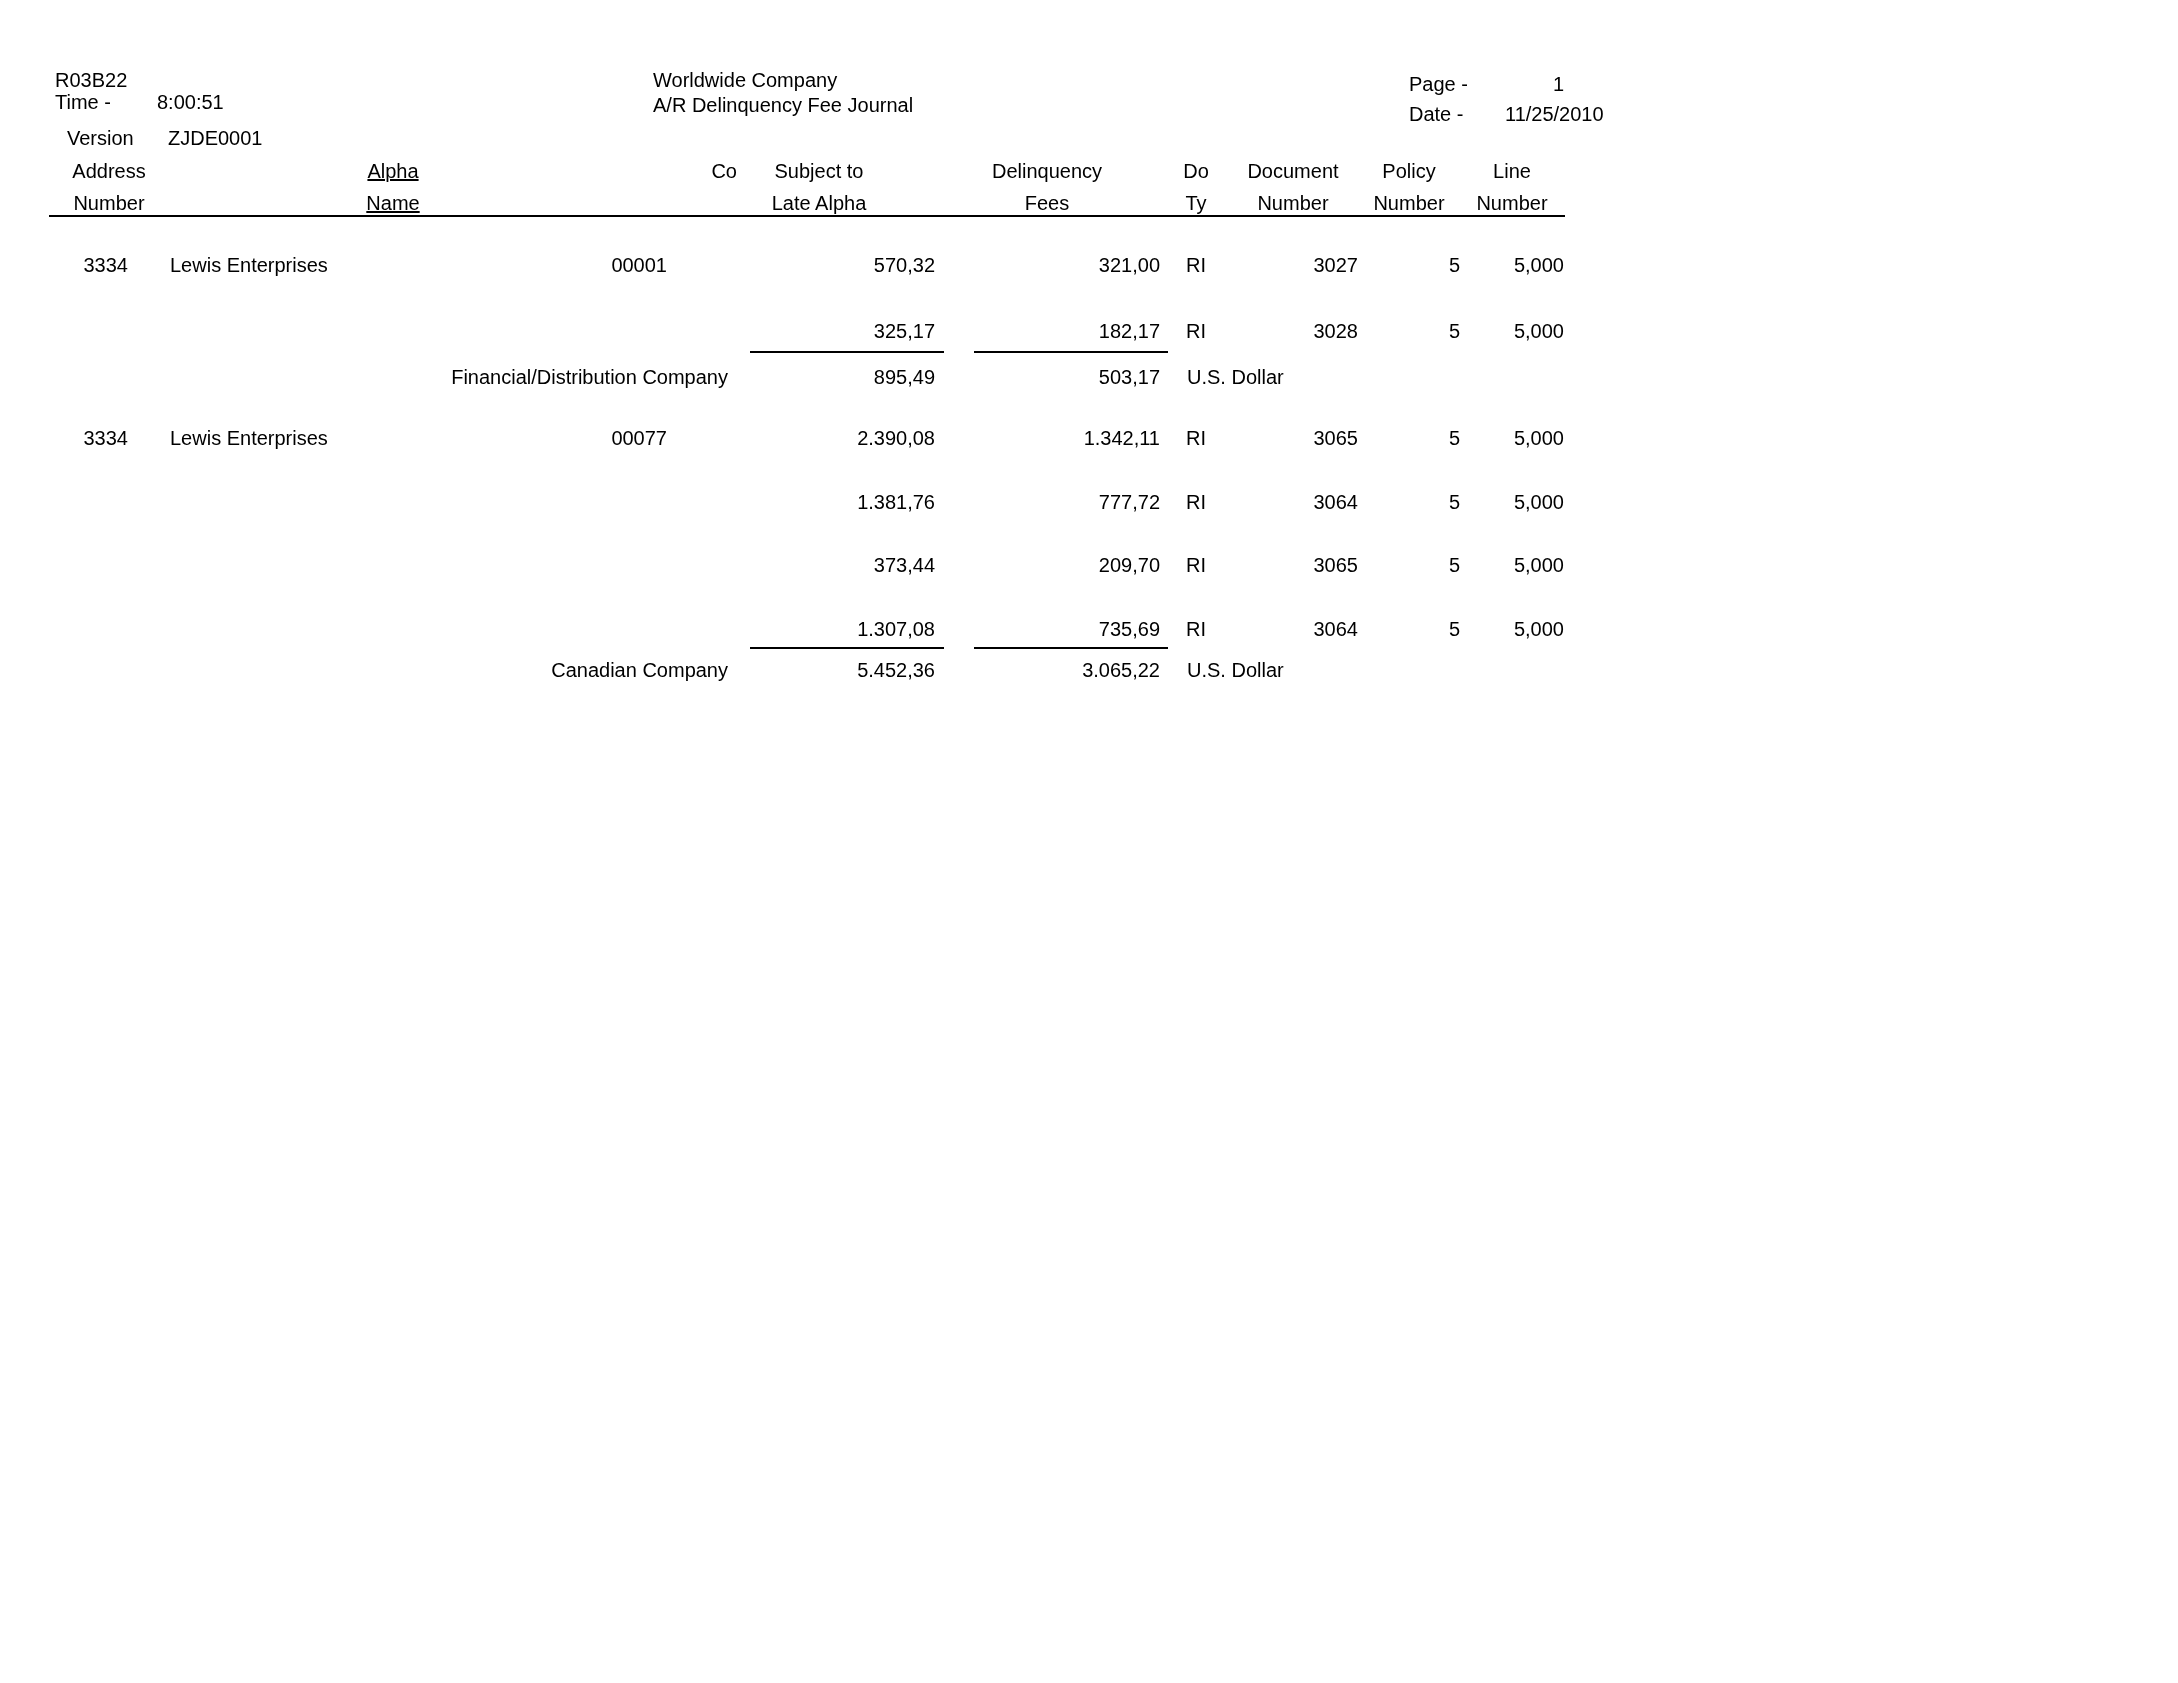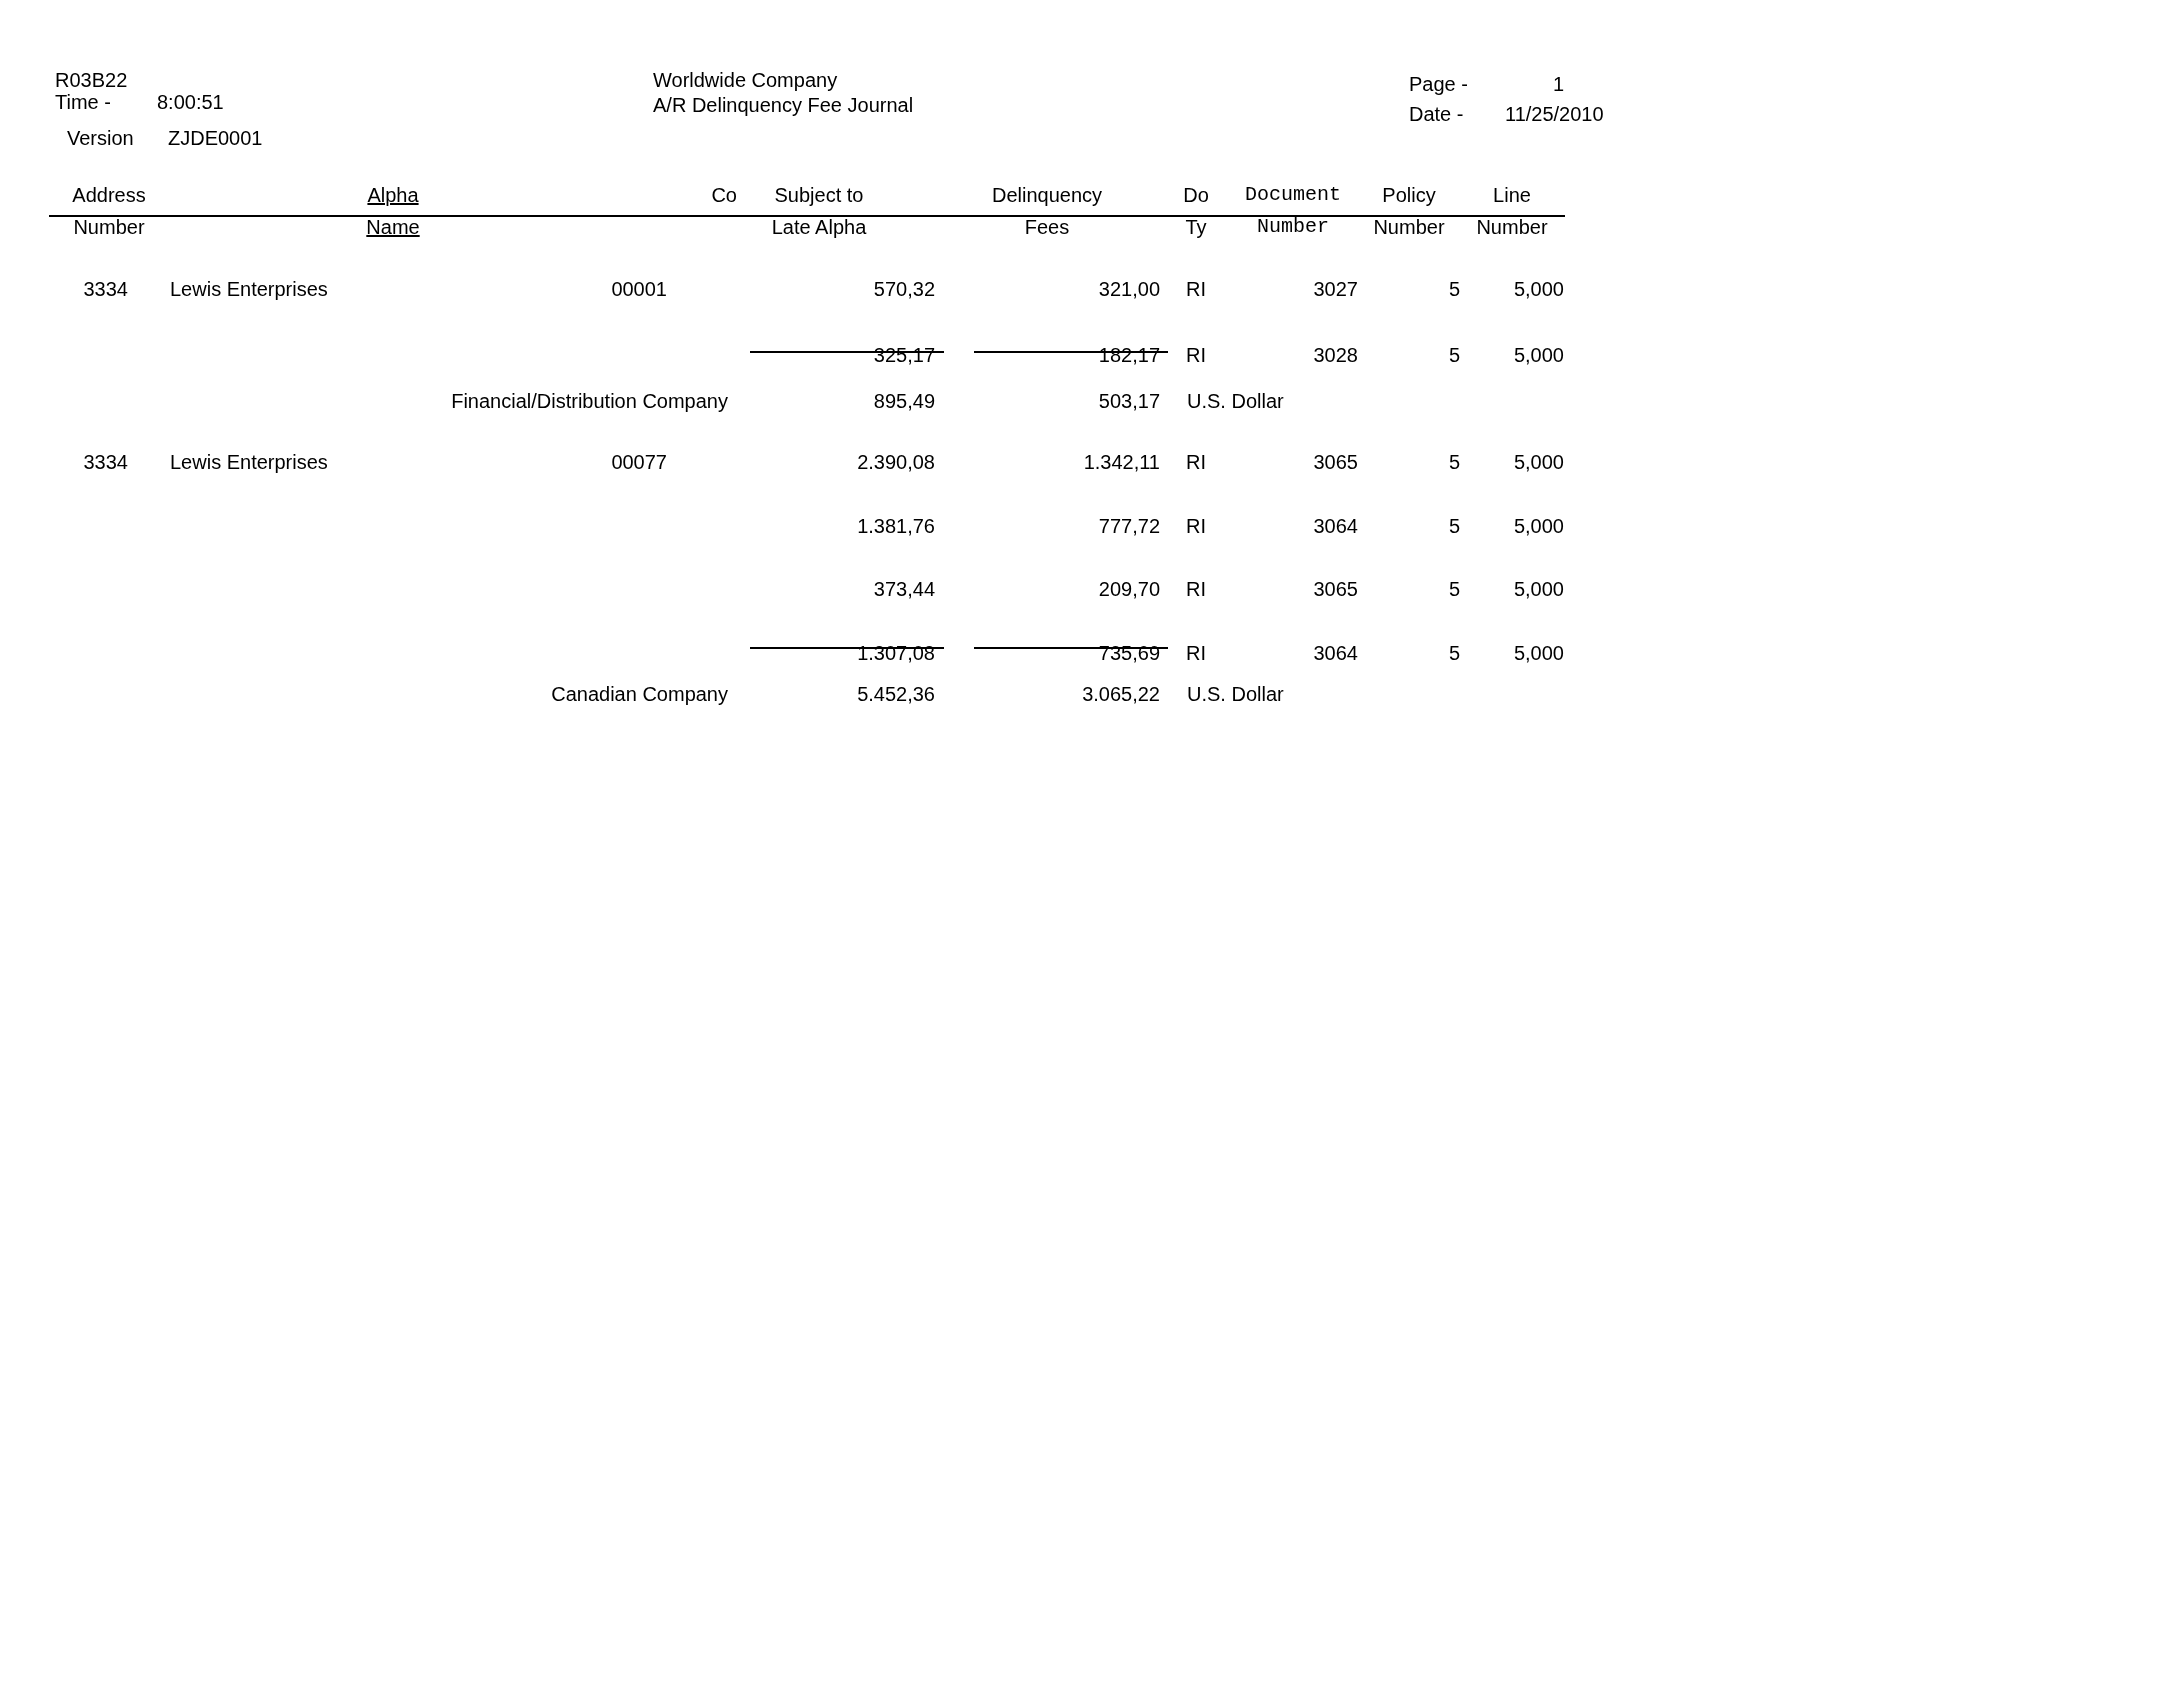--- a/index.html
+++ b/index.html
@@ -41,30 +41,29 @@
   .col-total-label { left: 411px; width: 317px; text-align: right; }
   .col-currency    { left: 1187px; }
 
   
   .h-addr    { left: 30px; }
   .h-alpha   { left: 314px; text-decoration: underline; }
   .h-co      { left: 579px; text-align: right; }
   .h-subject { left: 740px; }
   .h-delinq  { left: 968px; }
   .h-doty    { left: 1117px; text-align: center; }
-  .h-doc     { left: 1214px; font-family: Liberation Mono, monospace; }
+  .h-doc     { left: 1214px; }
   .h-policy  { left: 1330px; }
   .h-line    { left: 1433px; }
 
   .row {
     position: absolute;
     left: 0;
     width: 1984px;
     height: 22px;
-    margin-top: 24px;
   }
   .hline {
     position: absolute;
     height: 2px;
     background: #000000;
   }
   .rule-header { left: 49px;  top: 215px; width: 1516px; }
   .ul-subj-1   { left: 750px; top: 351px; width: 194px; }
   .ul-fees-1   { left: 974px; top: 351px; width: 194px; }
   .ul-subj-2   { left: 750px; top: 647px; width: 194px; }

